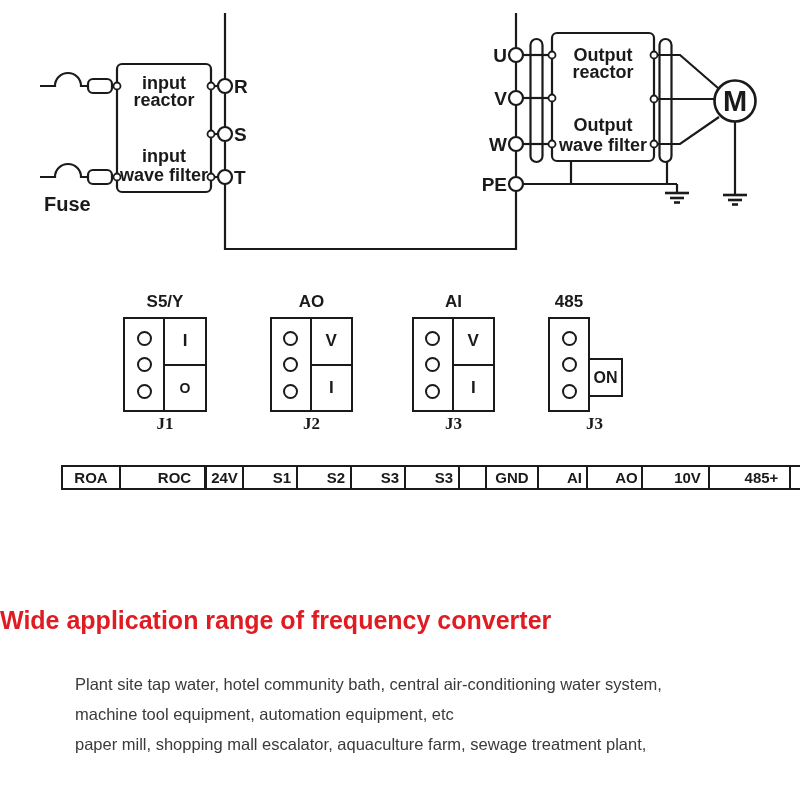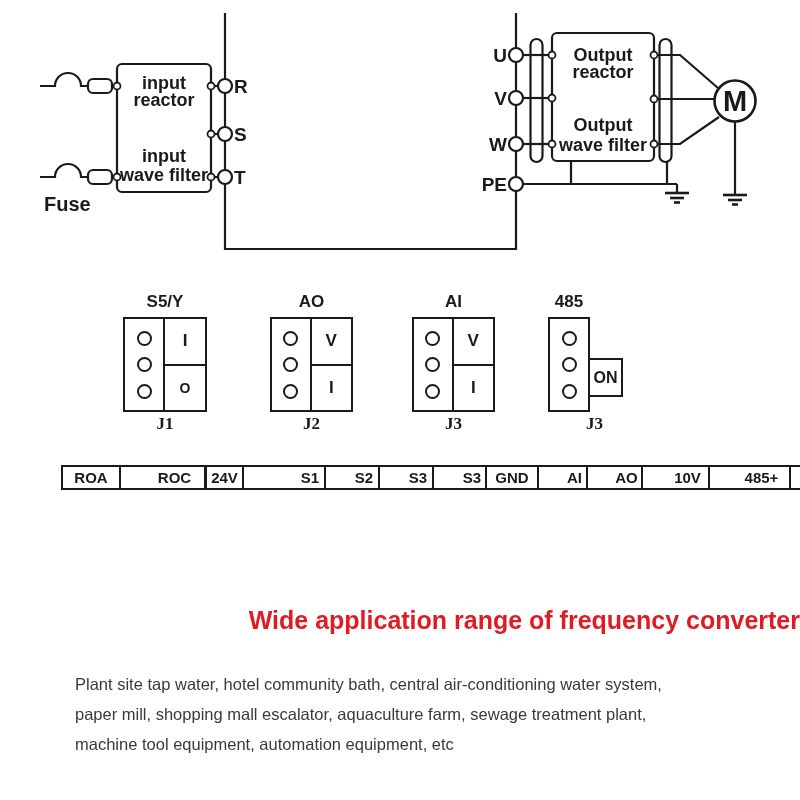--- a/index.html
+++ b/index.html
@@ -44,31 +44,31 @@
 
   
   .tgroup { position:absolute; top:465px; display:flex; border:2px solid #1a1a1a;
     height:25px; background:#fff;gap:24px; }
   .tcell { border-right:2px solid #1a1a1a; text-align:center; font-weight:bold;
     font-size:15px; line-height:21px; color:#1a1a1a; }
   .tcell:last-child { border-right:none; }
   #tg-relay { left:61px; }
   #tg-relay .tcell:nth-child(1){width:58px;} #tg-relay .tcell:nth-child(2){width:59px;}
   #tg-ctrl { left:205px; }
-  #tg-ctrl .tcell:nth-child(1){width:37px;} #tg-ctrl .tcell:nth-child(2){width:30px;margin-left:28px;}
+  #tg-ctrl .tcell:nth-child(1){width:37px;} #tg-ctrl .tcell:nth-child(2){width:30px;}
   #tg-ctrl .tcell:nth-child(3){width:30px;} #tg-ctrl .tcell:nth-child(4){width:30px;}
   #tg-ctrl .tcell:nth-child(5){width:30px;} #tg-ctrl .tcell:nth-child(6){width:54px;}
   #tg-ctrl .tcell:nth-child(7){width:62px;}
   #tg-ana { left:485px; }
   #tg-ana .tcell:nth-child(1){width:52px;} #tg-ana .tcell:nth-child(2){width:25px;}
   #tg-ana .tcell:nth-child(3){width:31px;} #tg-ana .tcell:nth-child(4){width:43px;}
   #tg-ana .tcell:nth-child(5){width:57px;} #tg-ana .tcell:nth-child(6){width:51px;padding-left:44px;}
 
   
-  #app-heading { position:absolute; top:606px; left:0; width:800px; text-align:right;
+  #app-heading { position:absolute; top:606px; left:0; width:800px; text-align:left;
     font-weight:bold; font-size:25px; color:#e01b22; }
   #app-body { position:absolute; top:669px; left:75px; width:690px;
     font-size:16.5px; line-height:30px; color:#3a3a3a; }
 </style>
 </head>
 <body>
 
 <div id="page">
 
   <svg id="circuit" width="800" height="282" viewBox="0 0 800 282">
@@ -262,17 +262,17 @@
     <div class="tcell">AO</div>
     <div class="tcell">10V</div>
     <div class="tcell">485+</div>
     <div class="tcell">485-</div>
   </div>
 
   <div id="app-heading">Wide application range of frequency converter</div>
 
   <div id="app-body">
     <div>Plant site tap water, hotel community bath, central air-conditioning water system,</div>
+    <div>machine tool equipment, automation equipment, etc</div>
     <div>paper mill, shopping mall escalator, aquaculture farm, sewage treatment plant,</div>
-    <div>machine tool equipment, automation equipment, etc</div>
   </div>
 
 </div>
 
 </body></html>

